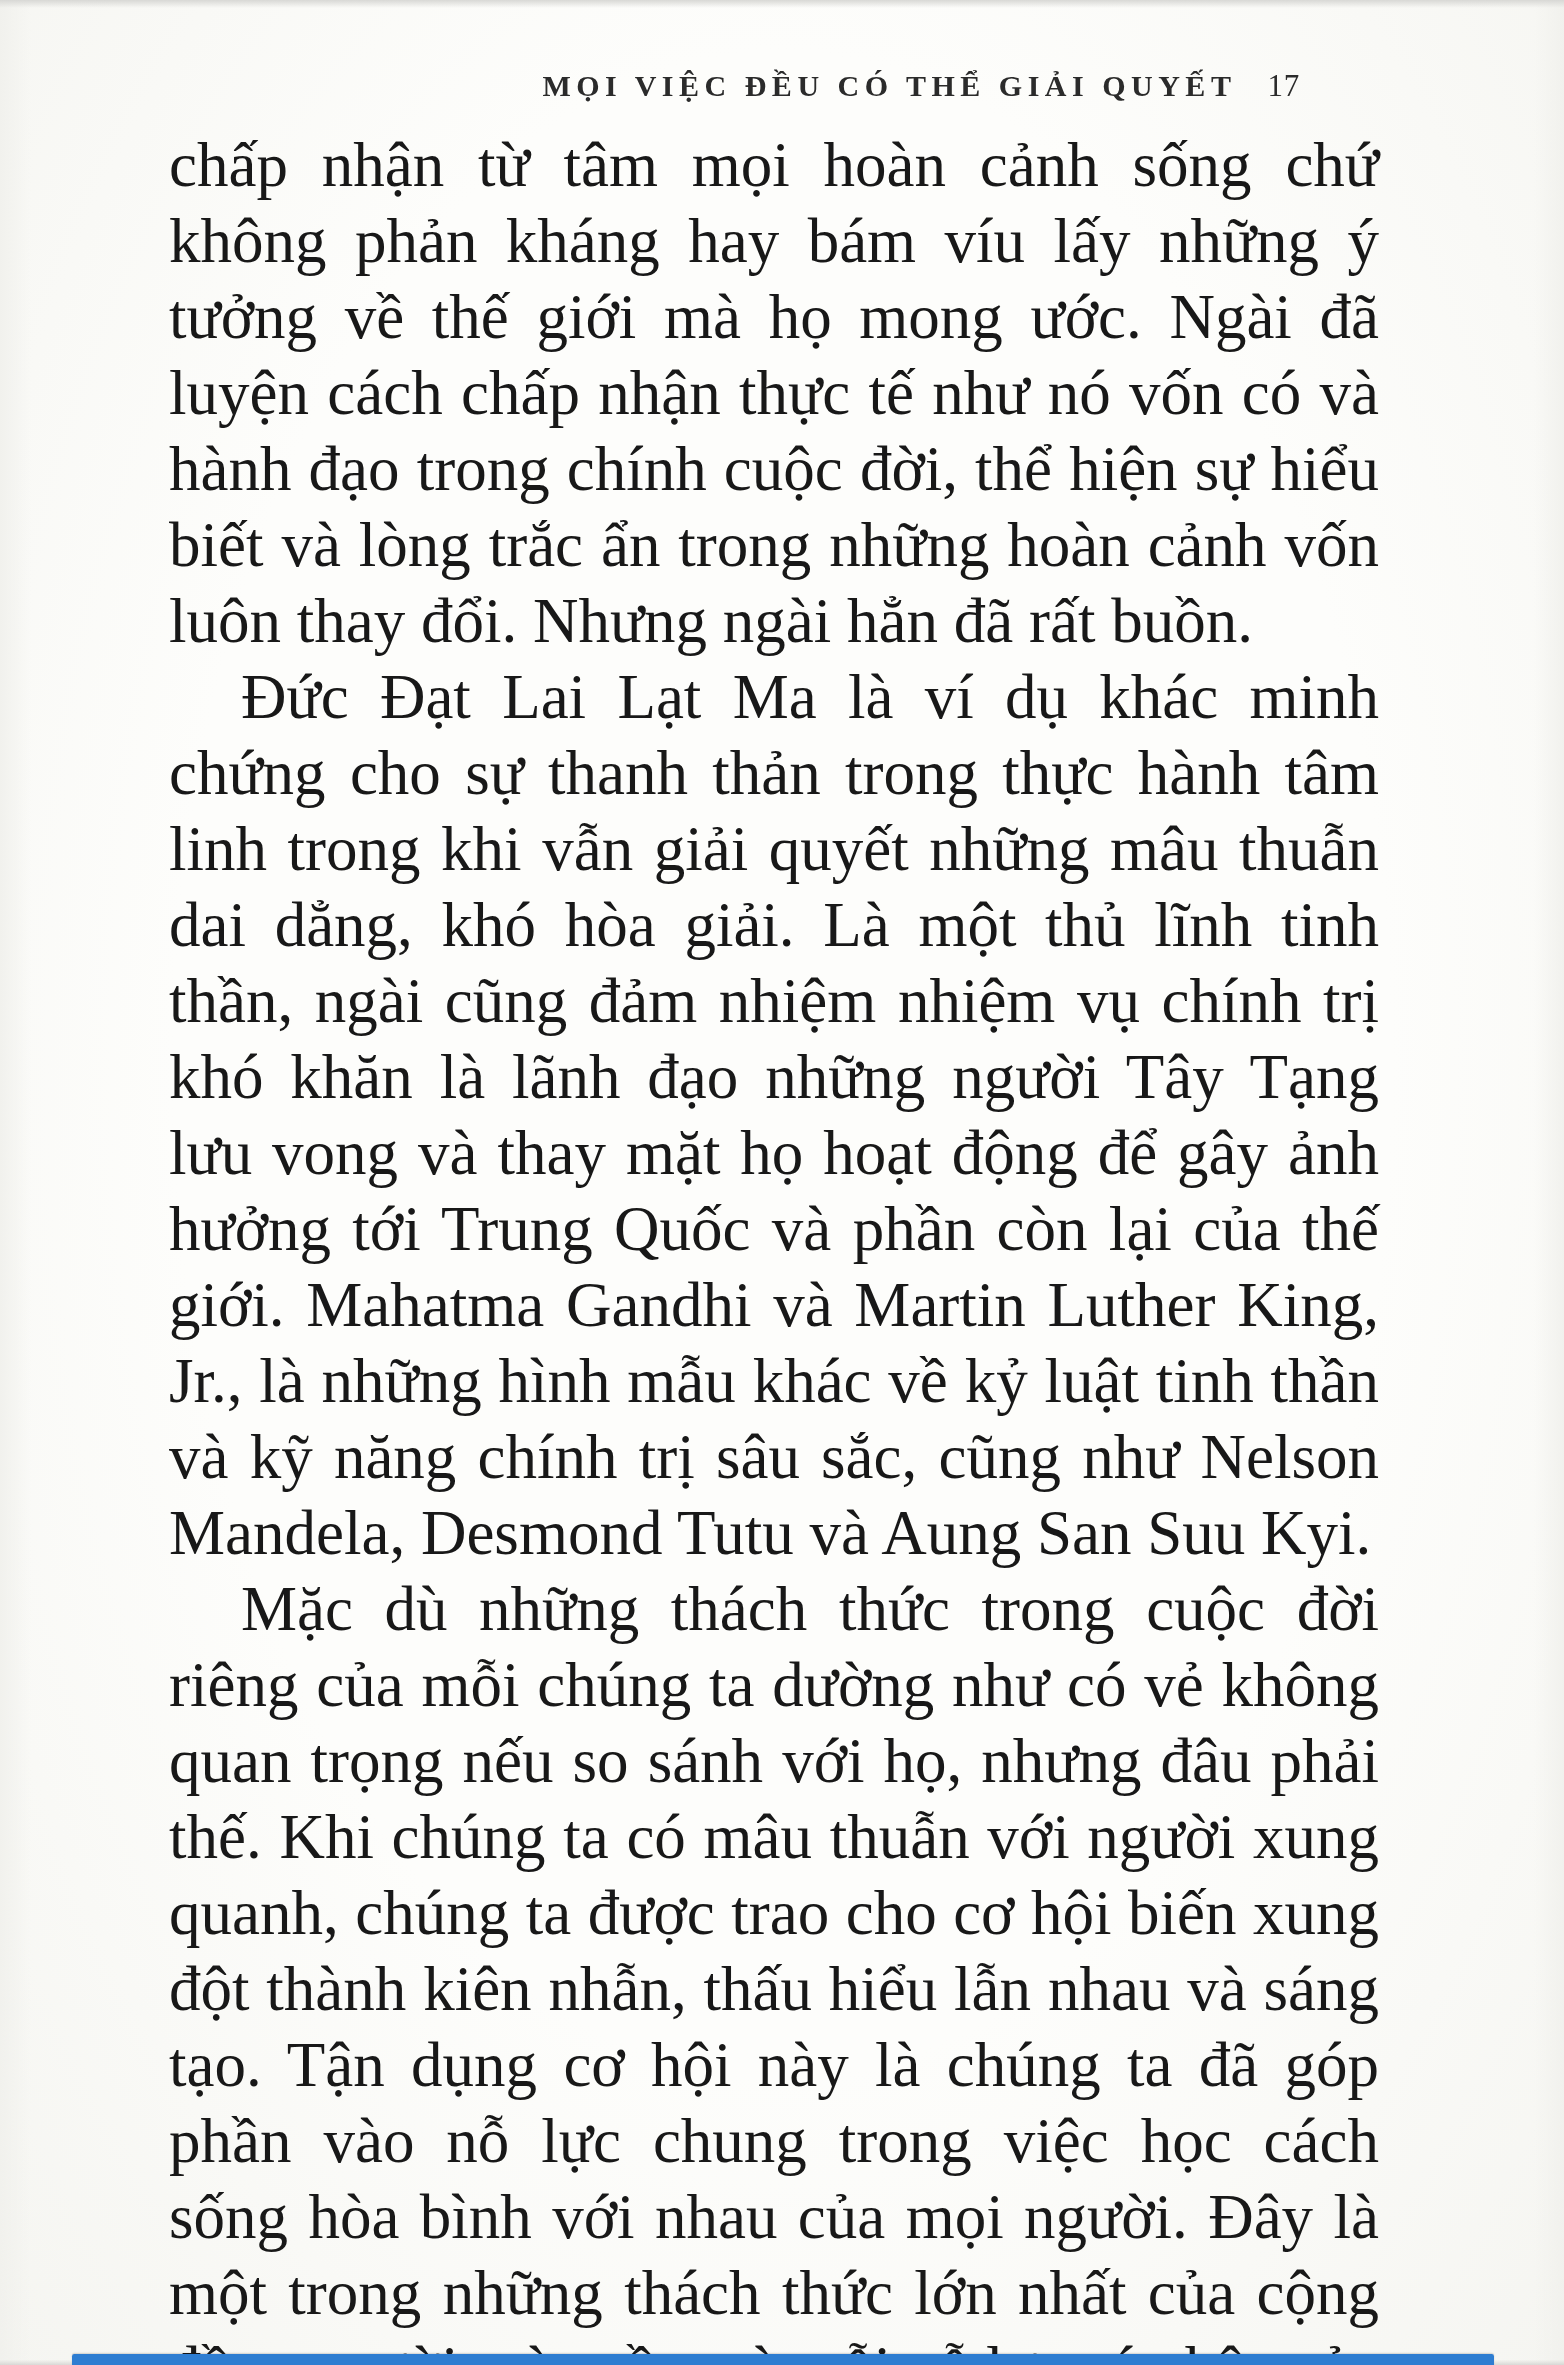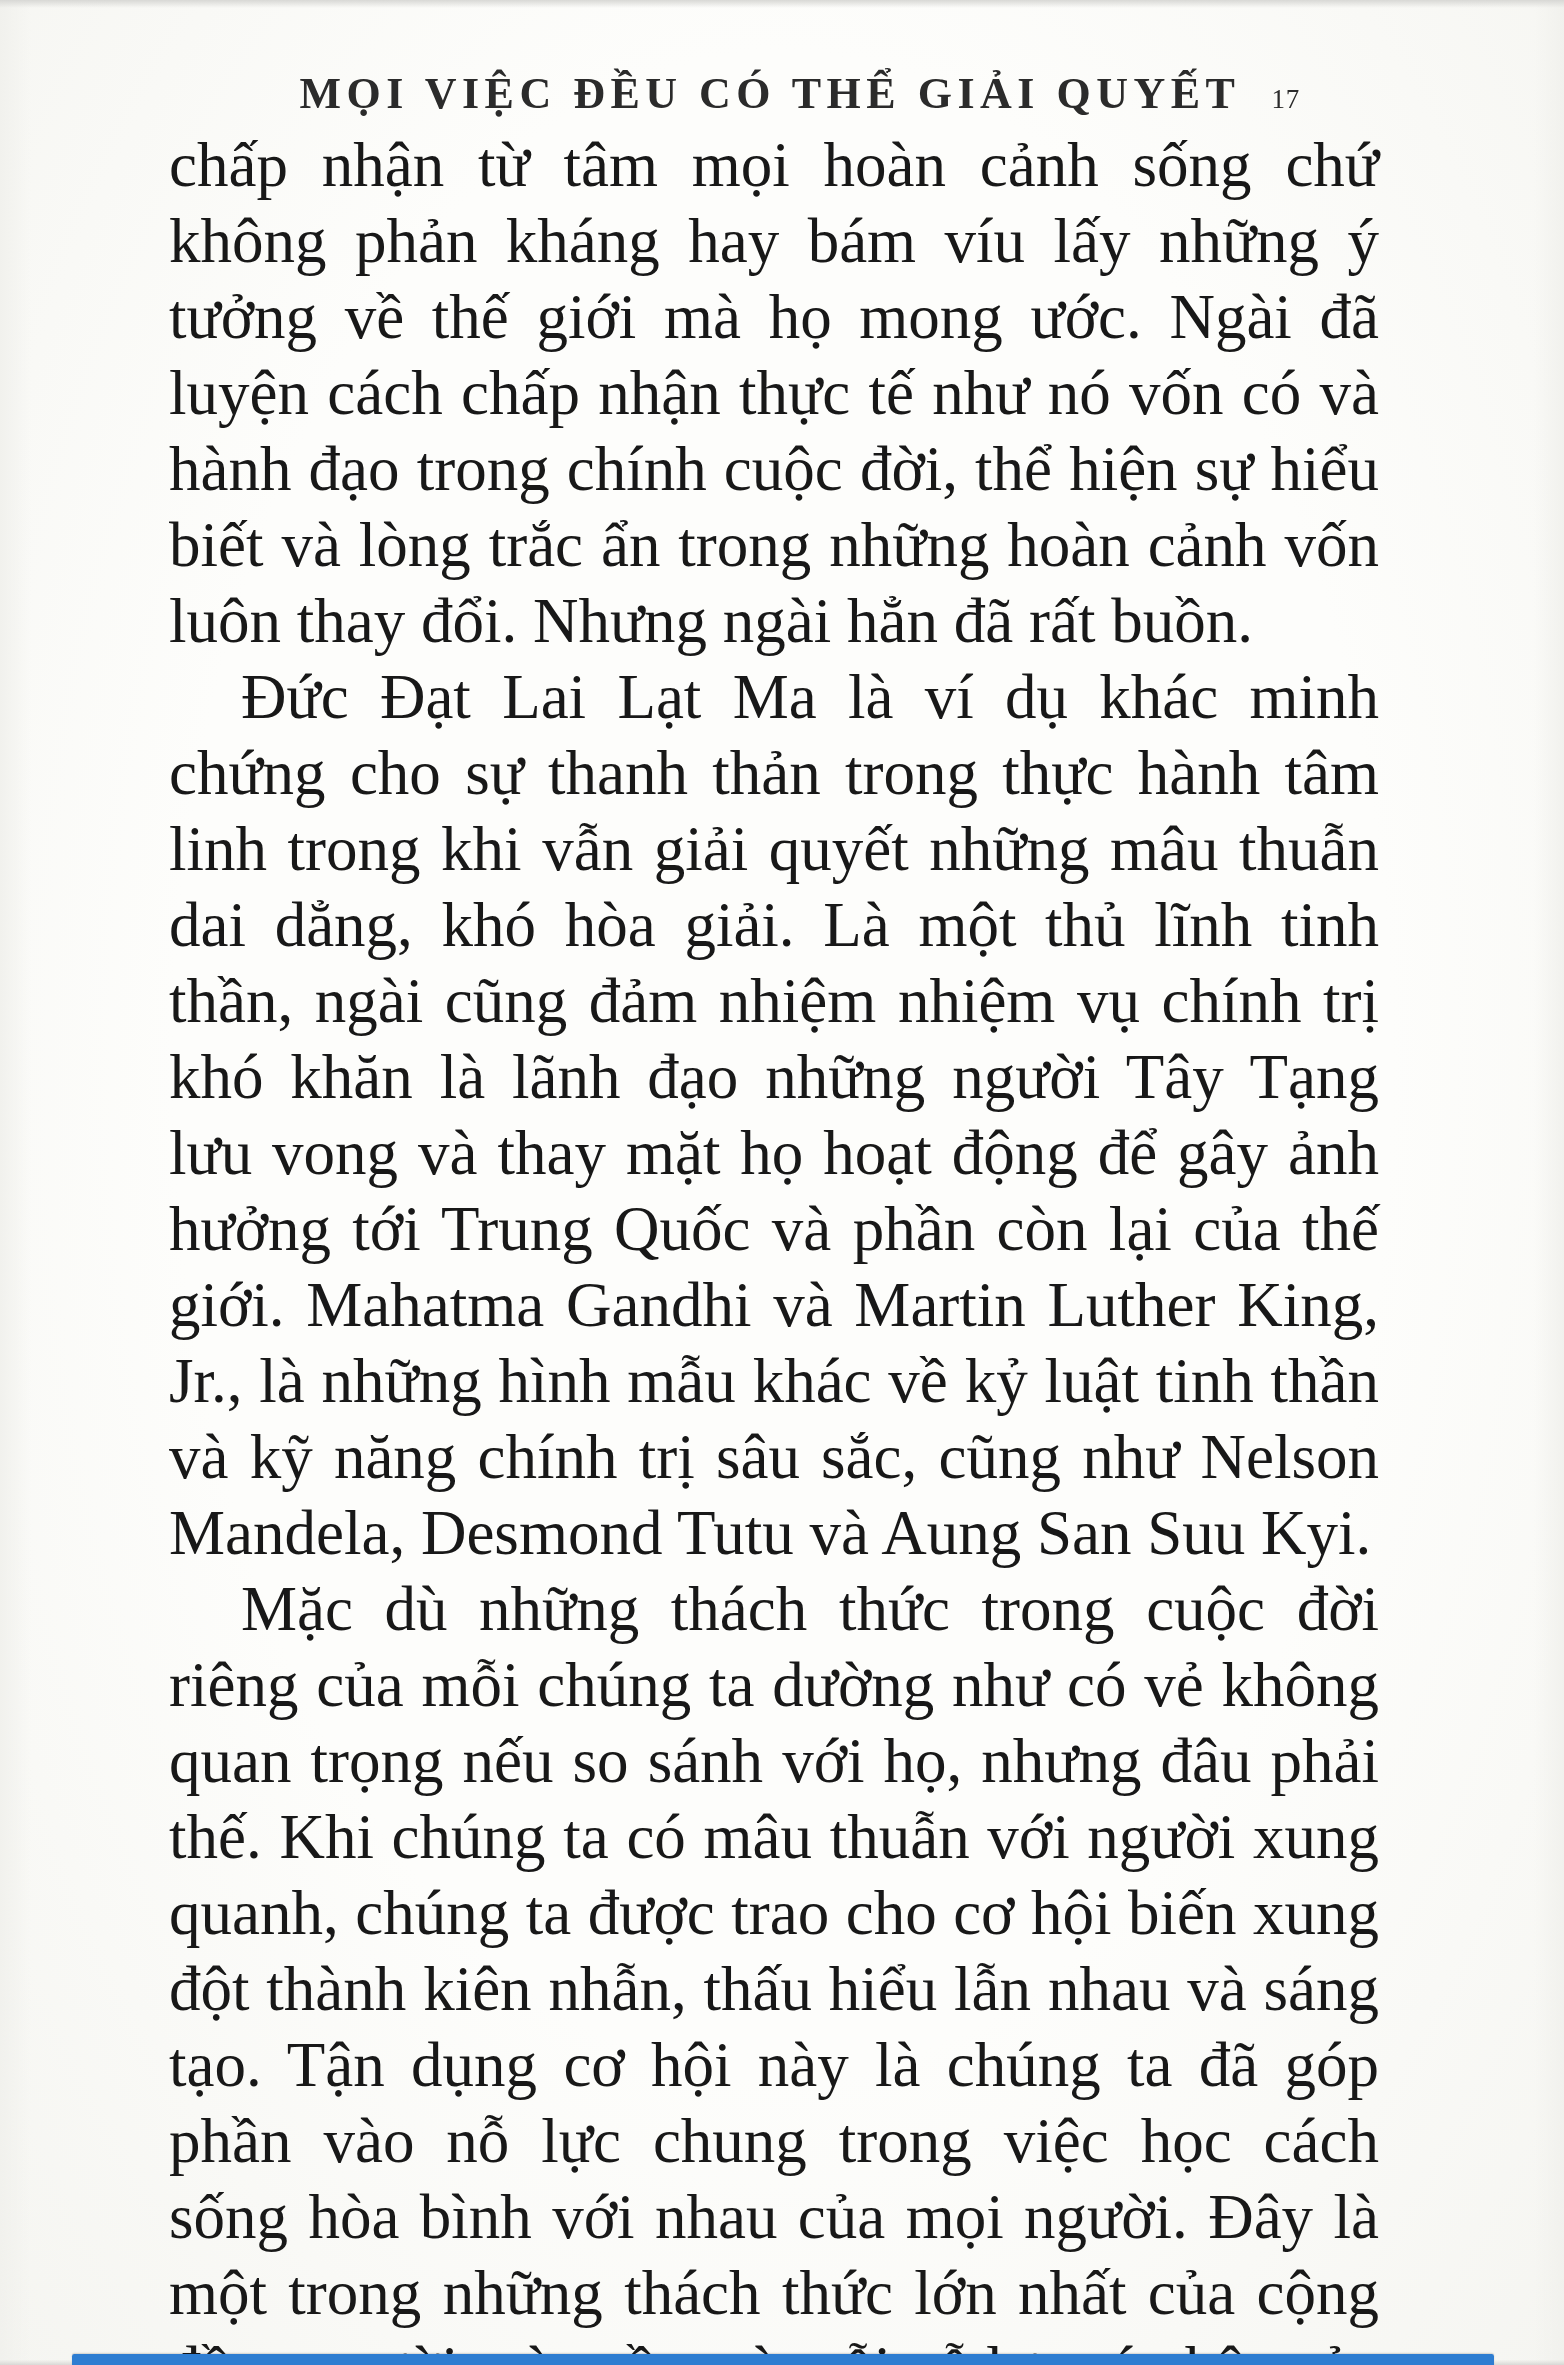--- a/index.html
+++ b/index.html
@@ -31,28 +31,28 @@
     left: 169px;
     width: 1210px;
     box-sizing: border-box;
     padding-right: 79px;
     display: flex;
     justify-content: flex-end;
     align-items: baseline;
     gap: 31px;
   }
   .running-title {
-    font-size: 44px;
+    font-size: 30px;
     letter-spacing: 5.5px;
     font-weight: 600;
     color: #2b2b2b;
     white-space: nowrap;
   }
   .page-number {
-    font-size: 27px;
+    font-size: 31px;
     letter-spacing: 0.8px;
     color: #2b2b2b;
     text-align: center;
   }
   .body-text {
     position: absolute;
     top: 127px;
     left: 169px;
     width: 1210px;
     text-align: justify;

